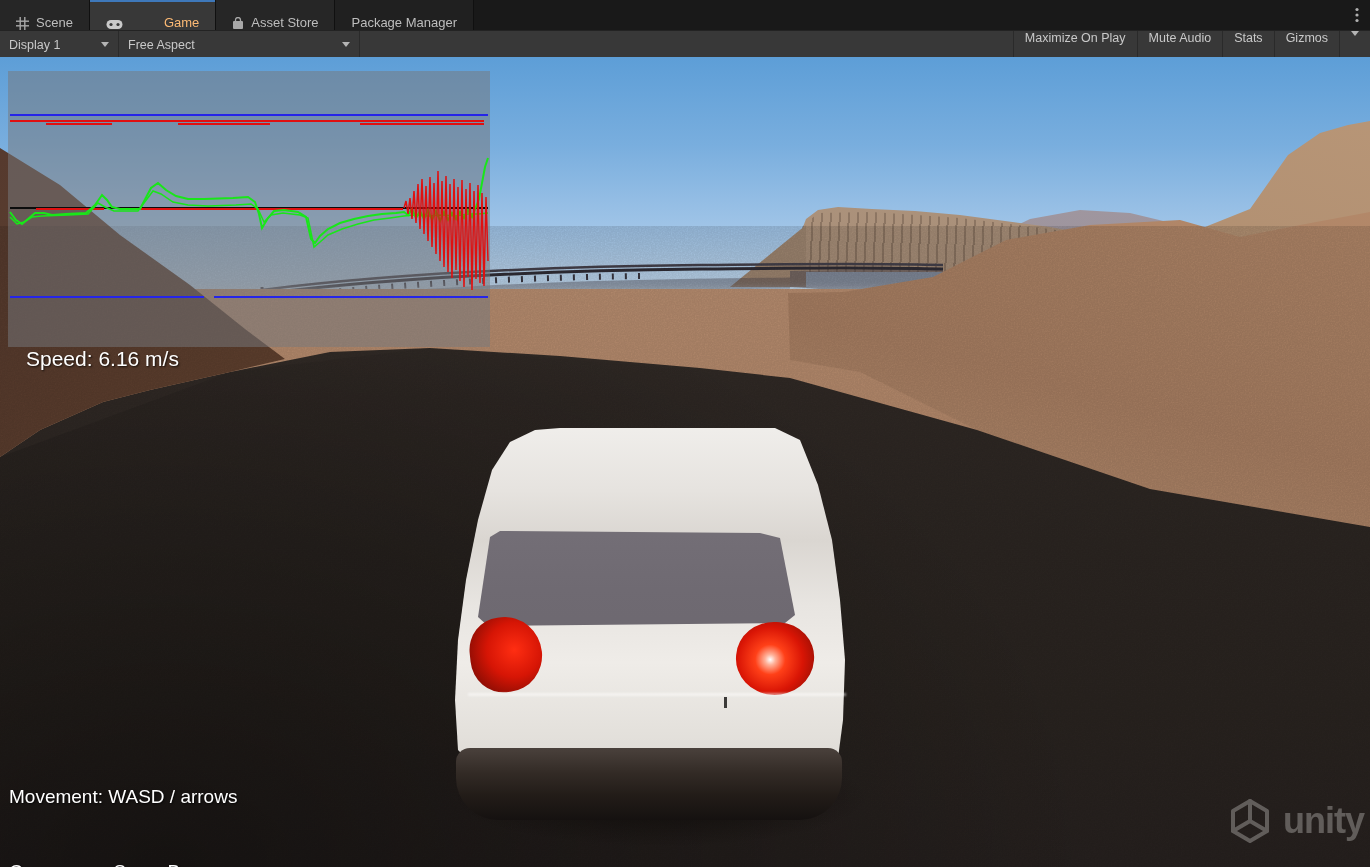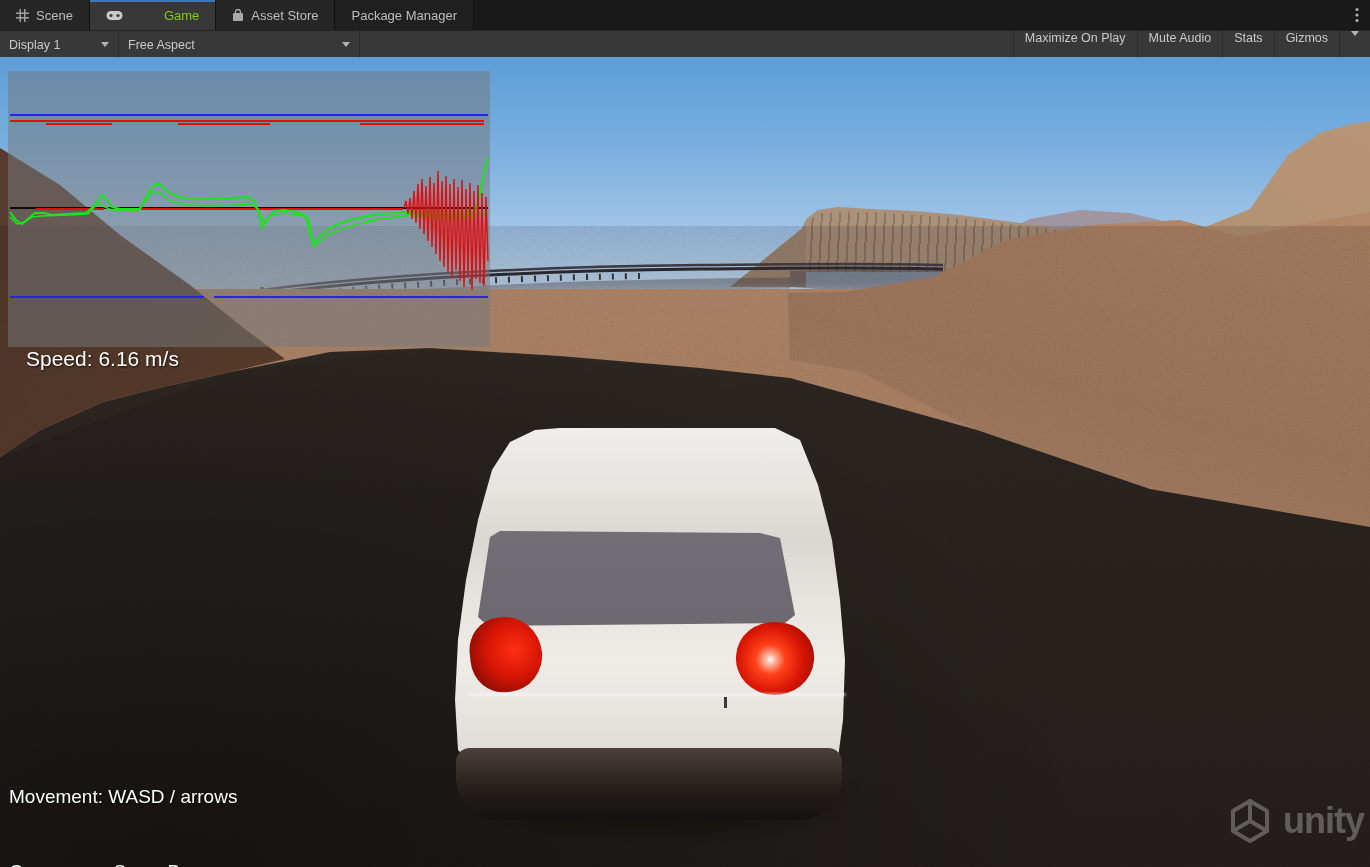--- a/index.html
+++ b/index.html
@@ -2,23 +2,23 @@
 <html><head>
 <meta charset="utf-8">
 <style>
   html,body{margin:0;padding:0;background:#111;}
   .screen{position:relative;width:1370px;height:867px;overflow:hidden;
     font-family:"Liberation Sans",sans-serif;-webkit-font-smoothing:antialiased;}
 
   
   .tabbar{position:absolute;top:0;left:0;width:1370px;height:30px;background:#191919;
     display:flex;align-items:stretch;}
-  .tab{display:flex;align-items:center;gap:7px;padding:0 16px;background:#262626;
+  .tab{display:flex;align-items:flex-end;gap:7px;padding:0 16px;background:#262626;
     border-right:1px solid #101010;color:#bdbdbd;font-size:13px;position:relative;cursor:default;}
-  .tab.active{background:#383838;color:#84cc16;gap:41px;}
+  .tab.active{background:#383838;color:#fdba74;gap:41px;}
   .tab.active::before{content:'';position:absolute;top:0;left:0;right:0;height:2px;background:#3e78ba;}
   .tab.plain{background:#202020;}
   .tab-icon{display:flex;align-items:center;}
   .kebab{margin-left:auto;width:26px;display:flex;align-items:center;justify-content:center;}
 
   
   .toolbar{position:absolute;top:30px;left:0;width:1370px;height:27px;background:#383838;
     border-top:1px solid #232323;display:flex;align-items:stretch;color:#c9c9c9;font-size:12.5px;}
   .tb-cell{display:flex;align-items:center;padding:0 9px;border-right:1px solid #2a2a2a;gap:8px;}
   .tb-btn{display:flex;align-items:flex-start;padding:0 11px;border-left:1px solid #2a2a2a;}

